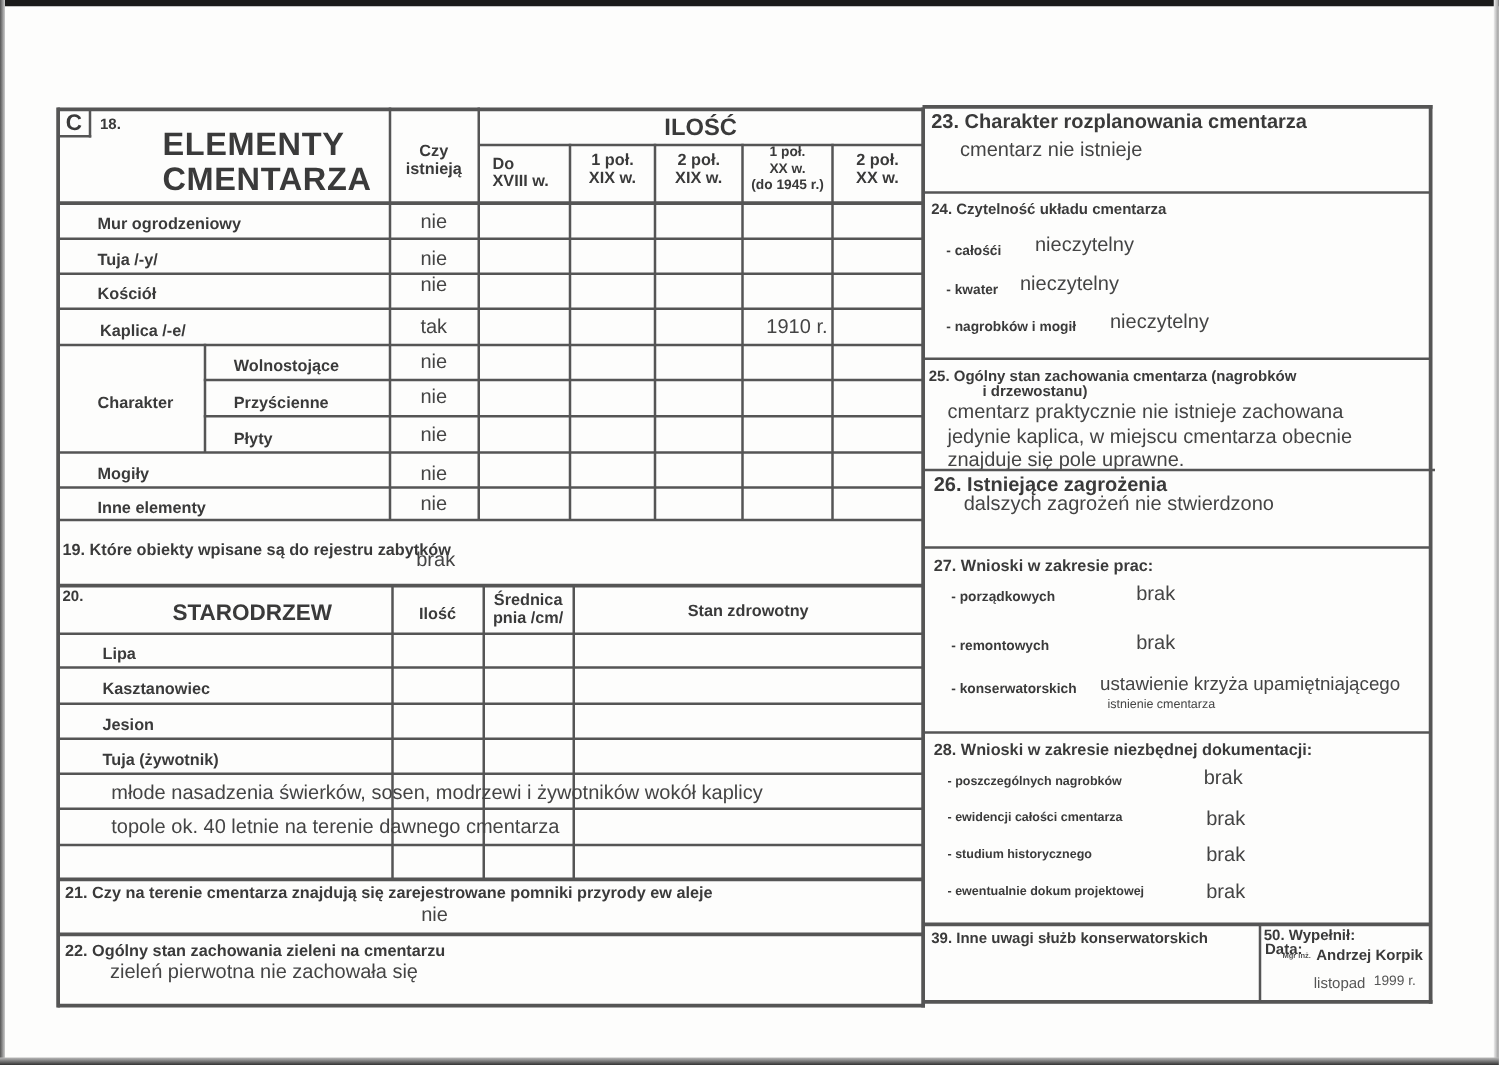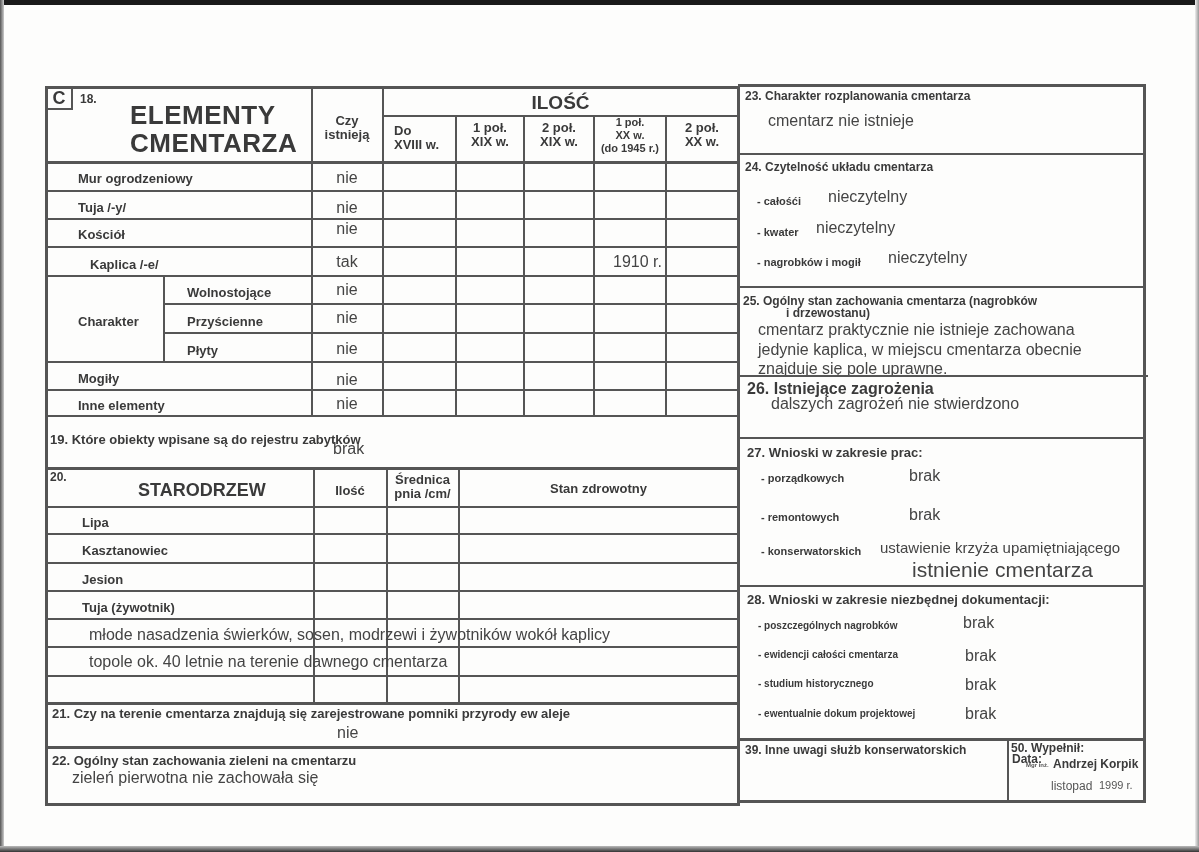--- a/index.html
+++ b/index.html
@@ -96,21 +96,21 @@
   <div class="ln h" style="left:163px;top:303px;width:575px;"></div>
   <div class="ln h" style="left:163px;top:332px;width:575px;"></div>
   <div class="ln h" style="left:46px;top:361px;width:692px;"></div>
   <div class="ln h" style="left:46px;top:389px;width:692px;"></div>
   <div class="ln h" style="left:46px;top:415px;width:692px;"></div>
   <div class="ln v" style="left:163px;top:275px;height:87px;"></div>
 
   <div class="t lbl" style="left:78px;top:171px;">Mur ogrodzeniowy</div>
   <div class="t lbl" style="left:78px;top:200px;">Tuja /-y/</div>
   <div class="t lbl" style="left:78px;top:227px;">Kościół</div>
-  <div class="t lbl" style="left:90px;top:257px;">Kaplica /-e/</div>
+  <div class="t lbl" style="left:80px;top:257px;">Kaplica /-e/</div>
   <div class="t lbl" style="left:78px;top:314px;">Charakter</div>
   <div class="t lbl" style="left:187px;top:285px;">Wolnostojące</div>
   <div class="t lbl" style="left:187px;top:314px;">Przyścienne</div>
   <div class="t lbl" style="left:187px;top:343px;">Płyty</div>
   <div class="t lbl" style="left:78px;top:371px;">Mogiły</div>
   <div class="t lbl" style="left:78px;top:398px;">Inne elementy</div>
 
   <div class="t val ctr" style="left:312px;top:169px;width:70px;">nie</div>
   <div class="t val ctr" style="left:312px;top:199px;width:70px;">nie</div>
   <div class="t val ctr" style="left:312px;top:220px;width:70px;">nie</div>
@@ -154,29 +154,29 @@
   <div class="t lbl" style="left:82px;top:600px;">Tuja (żywotnik)</div>
 
   <div class="t val" style="left:89px;top:626px;">młode nasadzenia świerków, sosen, modrzewi i żywotników wokół kaplicy</div>
   <div class="t val" style="left:89px;top:653px;">topole ok. 40 letnie na terenie dawnego cmentarza</div>
 
   <div class="t lbl" style="left:52px;top:706px;">21. Czy na terenie cmentarza znajdują się zarejestrowane pomniki przyrody ew aleje</div>
   <div class="t val" style="left:337px;top:724px;">nie</div>
   <div class="ln thick h" style="left:46px;top:746px;width:692px;"></div>
 
   <div class="t lbl" style="left:52px;top:753px;">22. Ogólny stan zachowania zieleni na cmentarzu</div>
-  <div class="t val" style="left:72px;top:769px;text-align:right;">zieleń pierwotna nie zachowała się</div>
+  <div class="t val" style="left:88px;top:769px;text-align:right;">zieleń pierwotna nie zachowała się</div>
 </div>
 
 <div>
   <div class="ln thick h" style="left:738px;top:84px;width:408px;"></div>
   <div class="ln thick v" style="left:1143px;top:84px;height:719px;"></div>
   <div class="ln thick h" style="left:738px;top:800px;width:408px;"></div>
 
-  <div class="t lbl" style="left:745px;top:89px;font-size:12px;text-align:right;">23. Charakter rozplanowania cmentarza</div>
+  <div class="t lbl" style="left:745px;top:89px;font-size:16px;text-align:right;">23. Charakter rozplanowania cmentarza</div>
   <div class="t val" style="left:768px;top:112px;">cmentarz nie istnieje</div>
   <div class="ln h" style="left:738px;top:153px;width:407px;"></div>
 
   <div class="t lbl" style="left:745px;top:160px;font-size:12px;">24. Czytelność układu cmentarza</div>
   <div class="t lbl-s" style="left:757px;top:195px;">- całośći</div>
   <div class="t val" style="left:828px;top:188px;">nieczytelny</div>
   <div class="t lbl-s" style="left:757px;top:226px;">- kwater</div>
   <div class="t val" style="left:816px;top:219px;">nieczytelny</div>
   <div class="t lbl-s" style="left:757px;top:256px;">- nagrobków i mogił</div>
   <div class="t val" style="left:888px;top:249px;">nieczytelny</div>
@@ -193,21 +193,21 @@
   <div class="t val" style="left:771px;top:395px;">dalszych zagrożeń  nie stwierdzono</div>
   <div class="ln h" style="left:738px;top:437px;width:407px;"></div>
 
   <div class="t lbl" style="left:747px;top:445px;">27. Wnioski w zakresie prac:</div>
   <div class="t lbl-s" style="left:761px;top:472px;">- porządkowych</div>
   <div class="t val" style="left:909px;top:467px;">brak</div>
   <div class="t lbl-s" style="left:761px;top:511px;">- remontowych</div>
   <div class="t val" style="left:909px;top:506px;">brak</div>
   <div class="t lbl-s" style="left:761px;top:545px;">- konserwatorskich</div>
   <div class="t val" style="left:880px;top:539px;font-size:15px;">ustawienie krzyża upamiętniającego</div>
-  <div class="t val" style="left:912px;top:558px;font-size:21px;">istnienie cmentarza</div>
+  <div class="t val" style="left:886px;top:558px;font-size:10px;">istnienie cmentarza</div>
   <div class="ln h" style="left:738px;top:585px;width:407px;"></div>
 
   <div class="t lbl" style="left:747px;top:592px;">28. Wnioski w zakresie niezbędnej dokumentacji:</div>
   <div class="t lbl-s" style="left:758px;top:620px;font-size:10px;">- poszczególnych nagrobków</div>
   <div class="t val" style="left:963px;top:614px;">brak</div>
   <div class="t lbl-s" style="left:758px;top:649px;font-size:10px;">- ewidencji całości cmentarza</div>
   <div class="t val" style="left:965px;top:647px;">brak</div>
   <div class="t lbl-s" style="left:758px;top:678px;font-size:10px;">- studium historycznego</div>
   <div class="t val" style="left:965px;top:676px;">brak</div>
   <div class="t lbl-s" style="left:758px;top:708px;font-size:10px;">- ewentualnie dokum projektowej</div>

